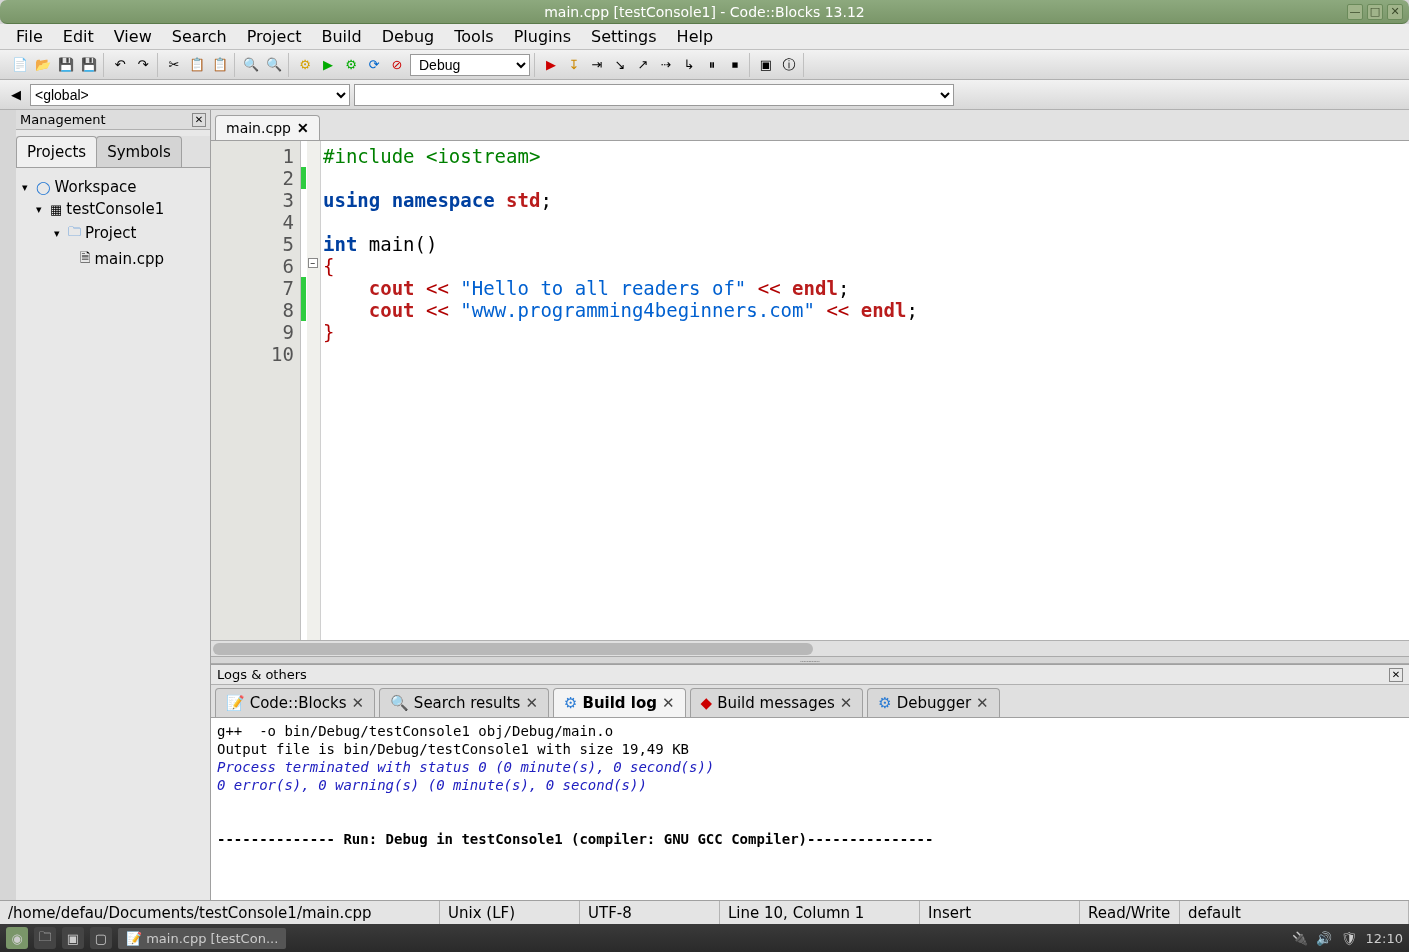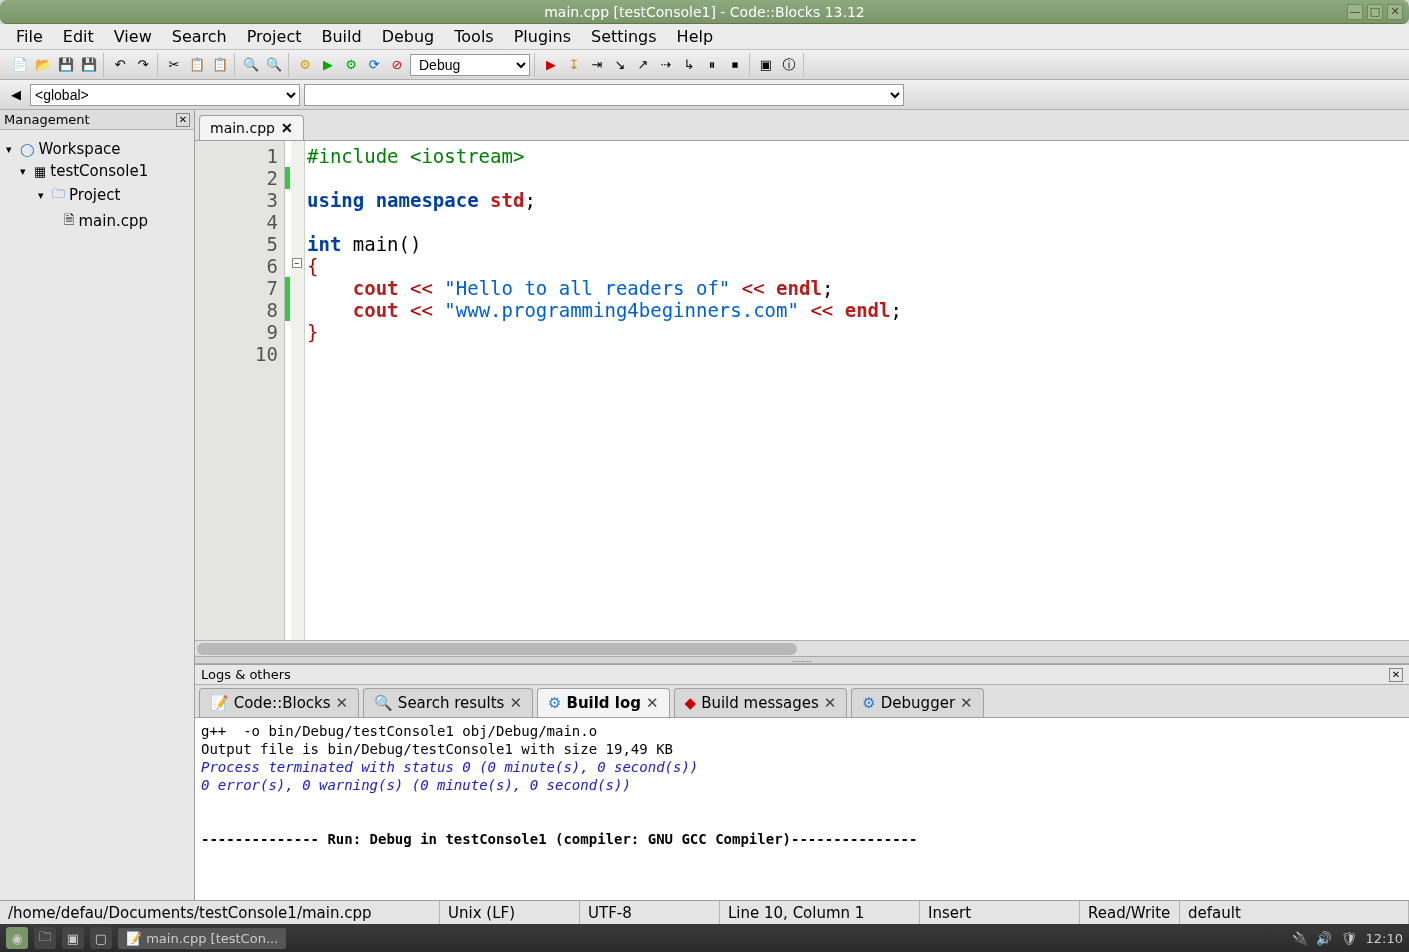--- a/index.html
+++ b/index.html
@@ -12,24 +12,24 @@
 .menubar { height:26px; background:#ececec; display:flex; align-items:center; padding:0 8px; gap:4px; border-bottom:1px solid #c0c0c0; font-size:16px; }
 .menubar span { padding:3px 8px; cursor:pointer; }
 
 .toolbars { display:flex; align-items:center; background:linear-gradient(#f2f2f2,#d8d8d8); border-bottom:1px solid #b0b0b0; padding:3px 6px; gap:2px; height:30px; }
 .toolbars .group { display:flex; align-items:center; gap:3px; padding:0 4px; border-right:1px solid #c0c0c0; height:24px; }
 .tbtn { width:20px; height:20px; display:flex; align-items:center; justify-content:center; font-size:13px; cursor:pointer; border-radius:2px; }
 .build-sel { width:120px; height:22px; border:1px solid #999; background:#fff; font-size:14px; padding:1px 4px; }
 
 .scope-row { display:flex; align-items:center; background:linear-gradient(#f2f2f2,#d8d8d8); border-bottom:1px solid #b0b0b0; padding:3px 6px; gap:4px; height:30px; }
 .scope-row select { height:22px; border:1px solid #999; background:#fff; font-size:14px; }
-.scope-row .sel1 { width:270px; }
+.scope-row .sel1 { width:320px; }
 .scope-row .sel2 { flex:0 0 600px; }
 
-.midrow { flex:1; display:flex; min-height:0; }
+.midrow { flex:1; display:flex; min-height:0;margin-left:16px; }
 
 .mgmt { width:195px; background:#e8e8e8; border-right:1px solid #a0a0a0; display:flex; flex-direction:column; }
 .mgmt-title { height:20px; display:flex; align-items:center; justify-content:space-between; padding:0 4px; font-size:13px; border-bottom:1px solid #b0b0b0; background:#ddd; }
 .mgmt-title .x { width:14px; height:14px; border:1px solid #888; display:flex; align-items:center; justify-content:center; font-size:10px; cursor:pointer; }
 .mgmt-tabs { display:flex; background:#e0e0e0; border-bottom:1px solid #a0a0a0; margin-top:6px; }
 .mgmt-tabs .tab { padding:6px 10px; font-size:15px; border:1px solid #a0a0a0; border-bottom:none; background:#d4d4d4; cursor:pointer; border-radius:4px 4px 0 0; margin-right:-1px; }
 .mgmt-tabs .tab.active { background:#f0f0f0; font-weight:normal; }
 .tree { padding:8px 6px; font-size:15px; }
 .tree .row { display:flex; align-items:center; gap:4px; padding:2px 0; cursor:pointer; }
 .tree .i1 { padding-left:14px; }
@@ -169,20 +169,24 @@
   </select>
   <select class="sel2"><option></option></select>
 </div>
 
 <div class="midrow">
 
   <div class="mgmt">
     <div class="mgmt-title">
       <span>Management</span>
       <span class="x">✕</span>
+    </div>
+    <div class="mgmt-tabs">
+      <div class="tab active">Projects</div>
+      <div class="tab">Symbols</div>
     </div>
     <div class="tree">
       <div class="row">
         <span class="tw">▾</span>
           <span class="icon" style="color:#2a7bd4;">◯</span>
         <span>Workspace</span>
       </div>
       <div class="row i1">
         <span class="tw">▾</span>
           <span class="icon">▦</span>

